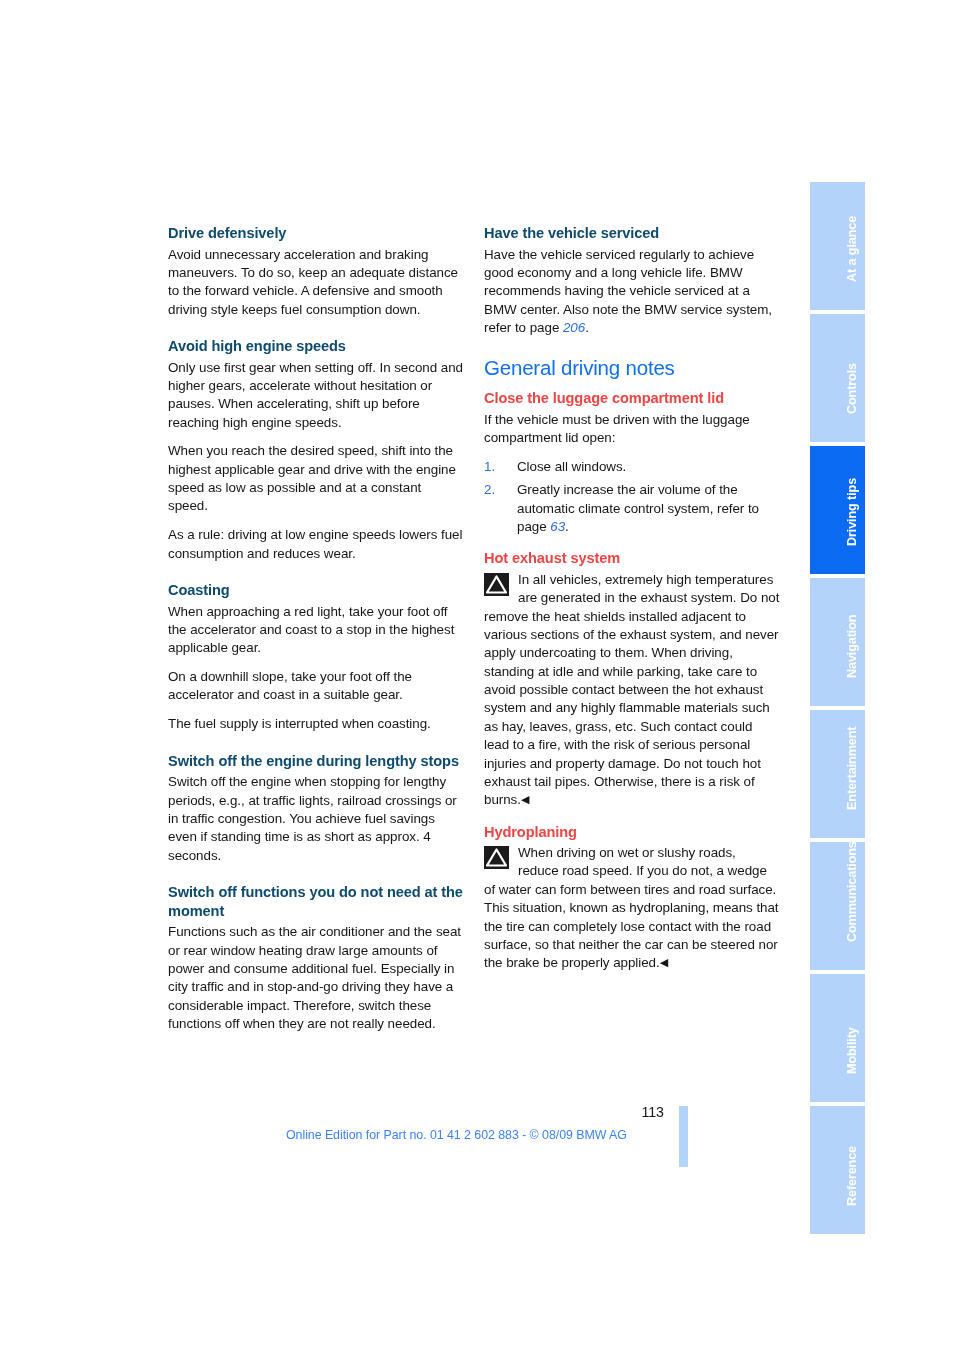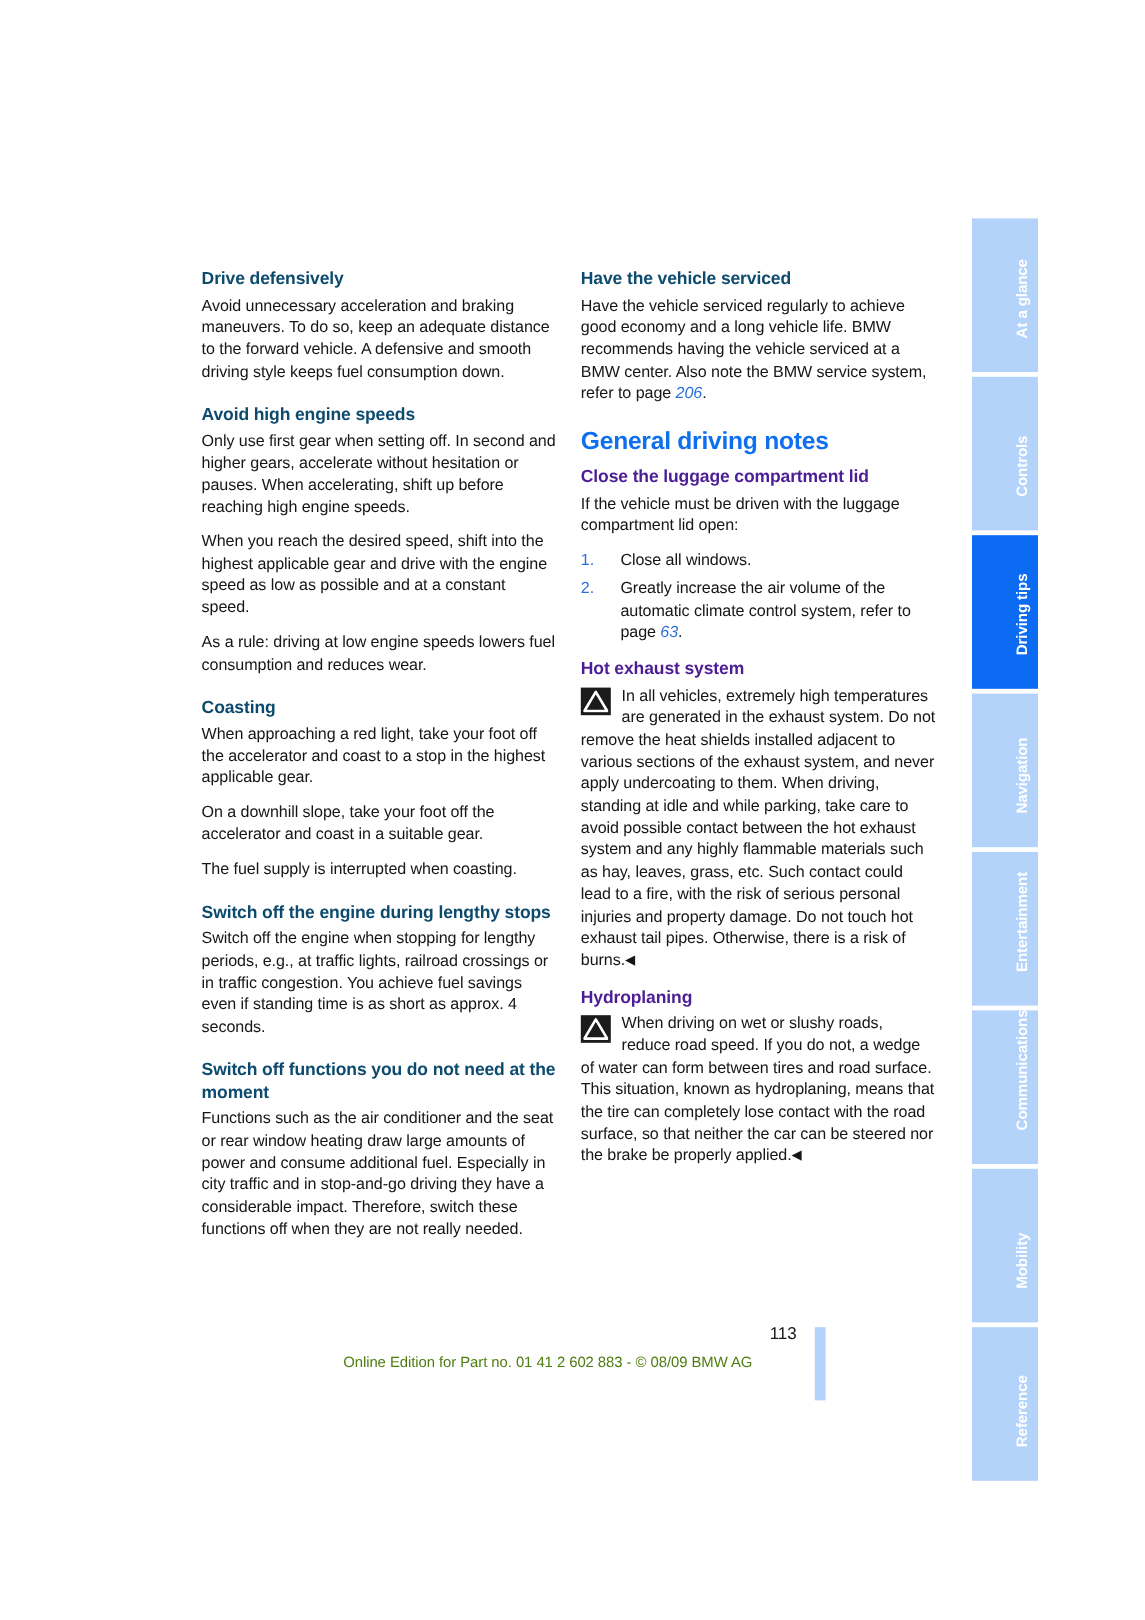--- a/index.html
+++ b/index.html
@@ -41,26 +41,26 @@
 
   
   .h-sub {
     color: #0c4a6e;
     font-size: 14.6px;
     font-weight: bold;
     line-height: 18.6px;
     margin: 0 0 3px 0;
     letter-spacing: -0.1px;
   }
-  .h-sub.strong { color: #4c1d95; }
+  .h-sub.strong { color: #ef4444; }
 
   .h-main {
     color: #0E6FF0;
     font-size: 20.5px;
-    font-weight: bold;
+    font-weight: normal;
     line-height: 25px;
     margin: 0 0 9px 0;
     letter-spacing: -0.2px;
   }
 
   p.body {
     color: #161616;
     font-size: 13.4px;
     line-height: 18.35px;
     margin: 0 0 10.5px 0;
@@ -167,21 +167,21 @@
     width: 64px;
     text-align: right;
     font-size: 14.2px;
     color: #161616;
   }
   .footer-note {
     position: absolute;
     left: 286px;
     top: 1128px;
     font-size: 12.4px;
-    color: #4d7c0f;
+    color: #3b82f6;
     letter-spacing: -0.05px;
   }
   .footer-bar {
     position: absolute;
     left: 679px;
     top: 1106px;
     width: 9px;
     height: 61px;
     background: #B3D3FB;
   }

